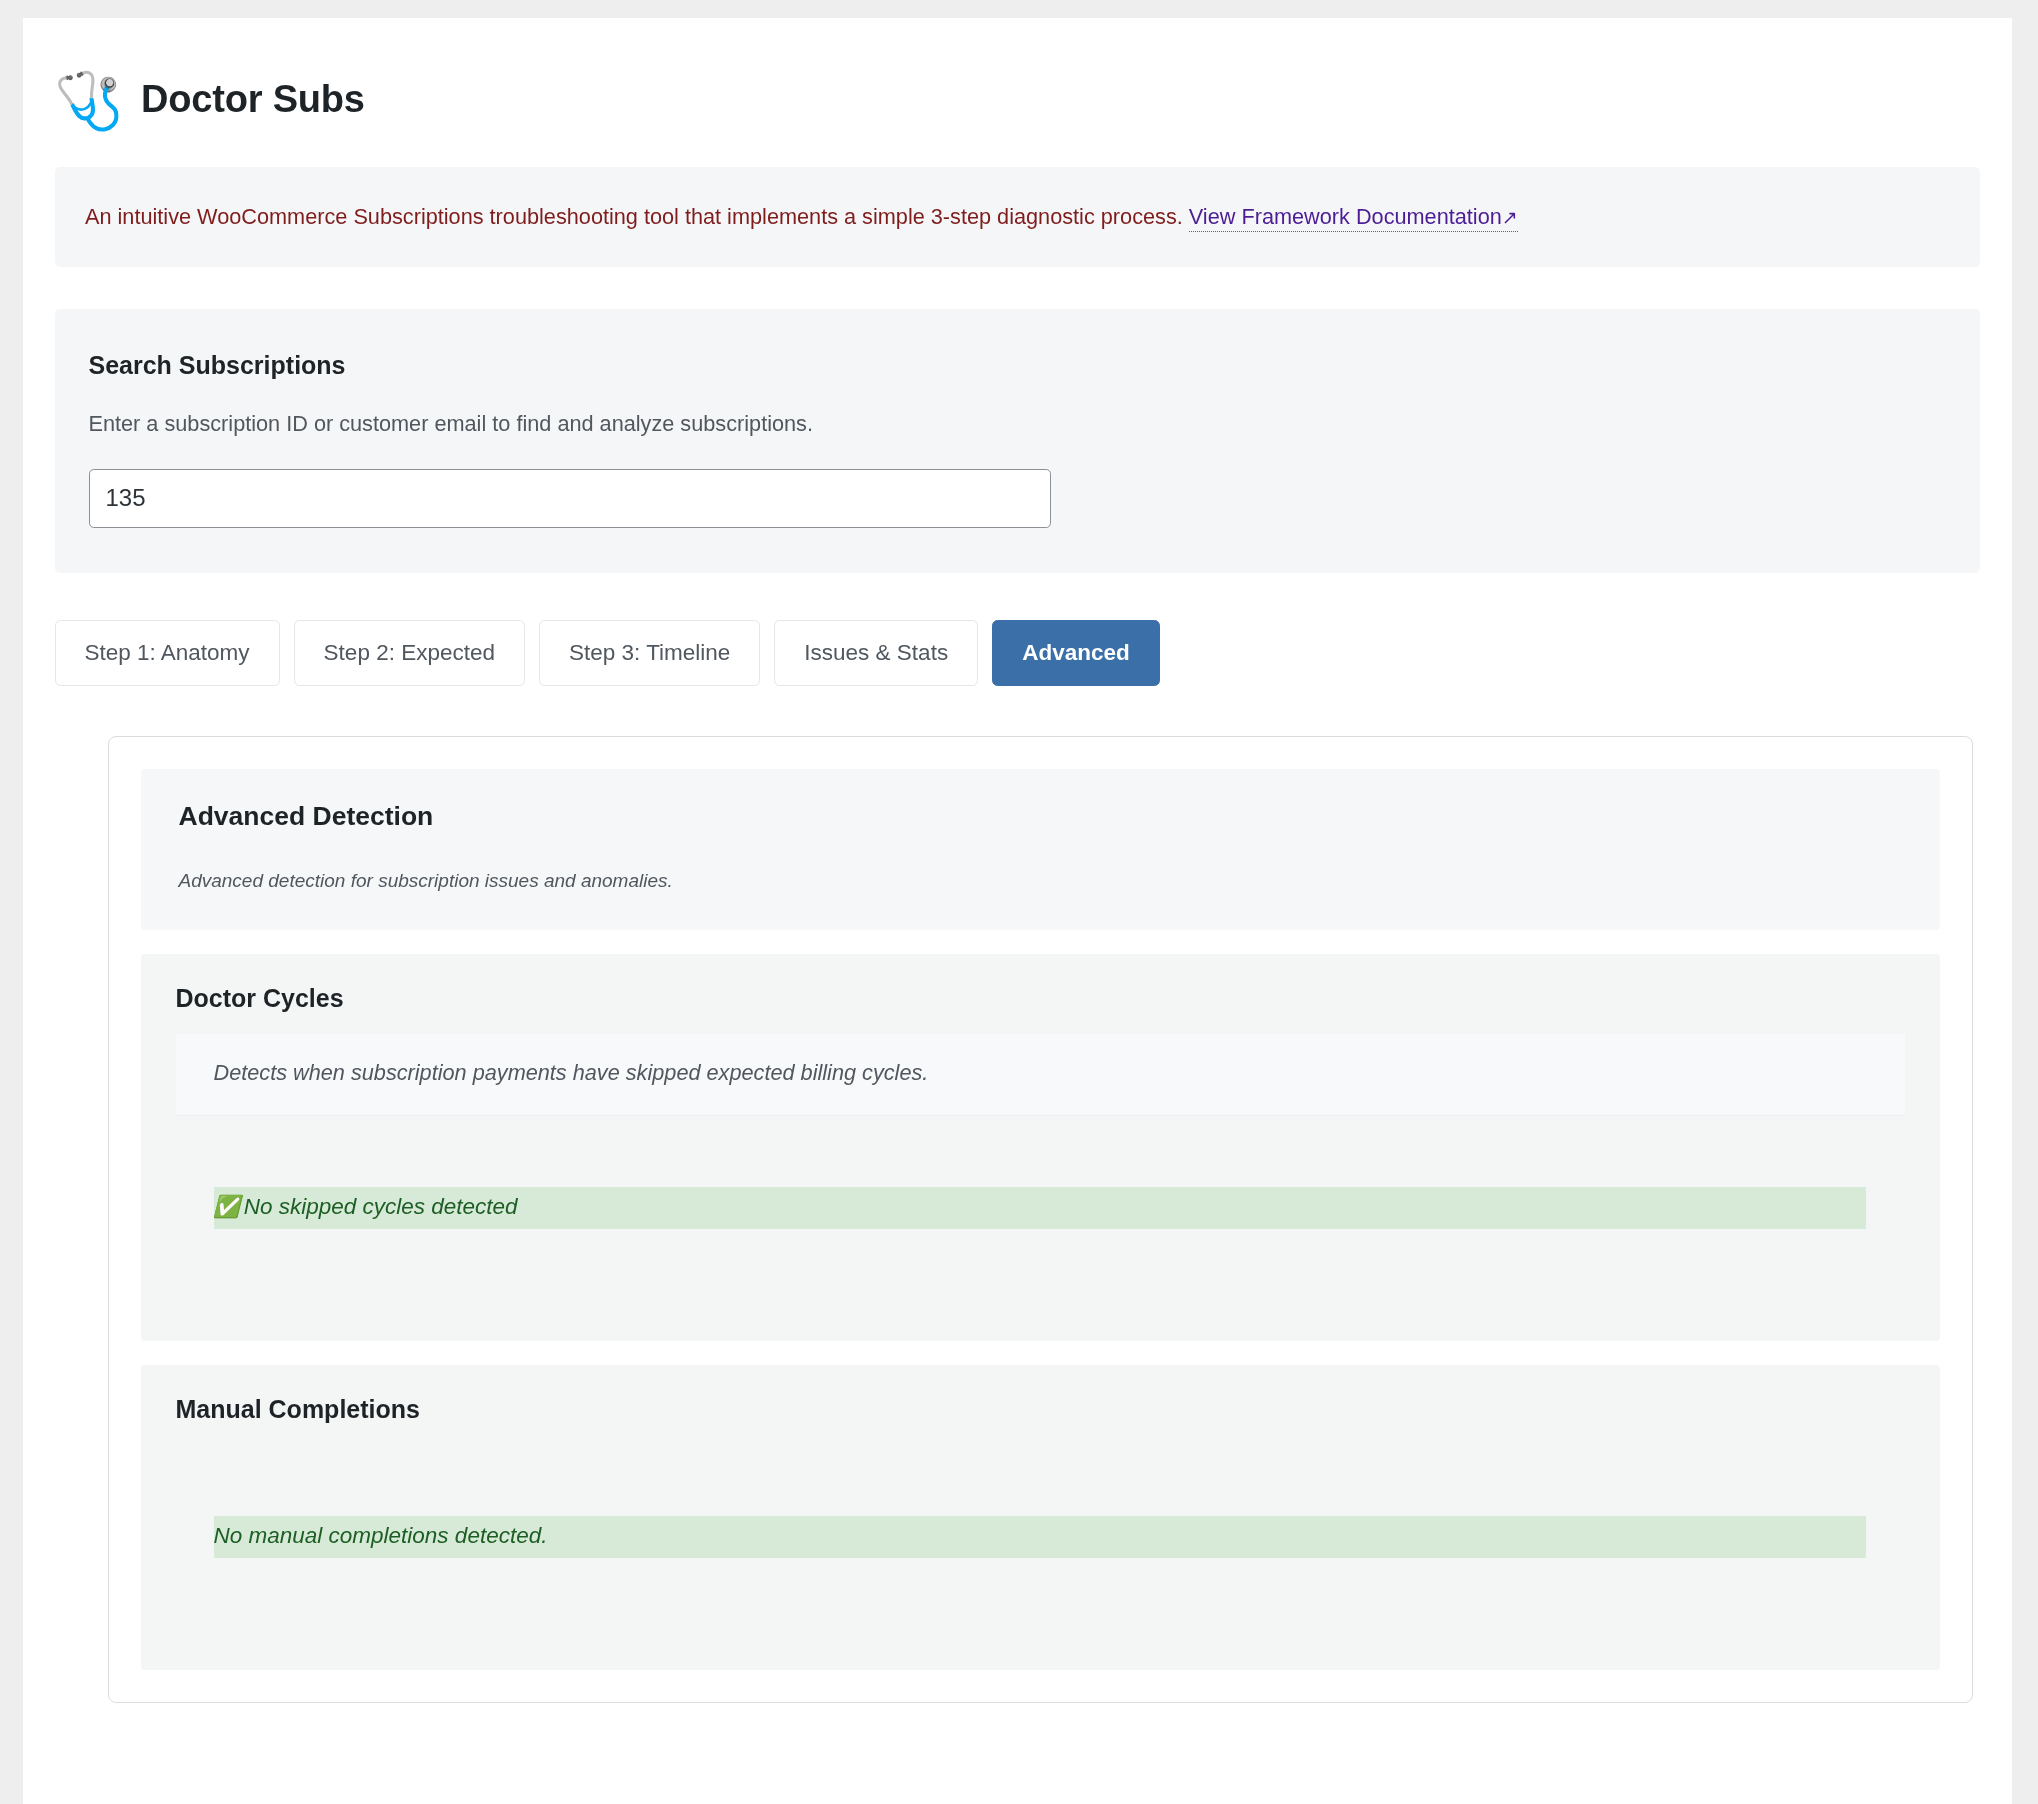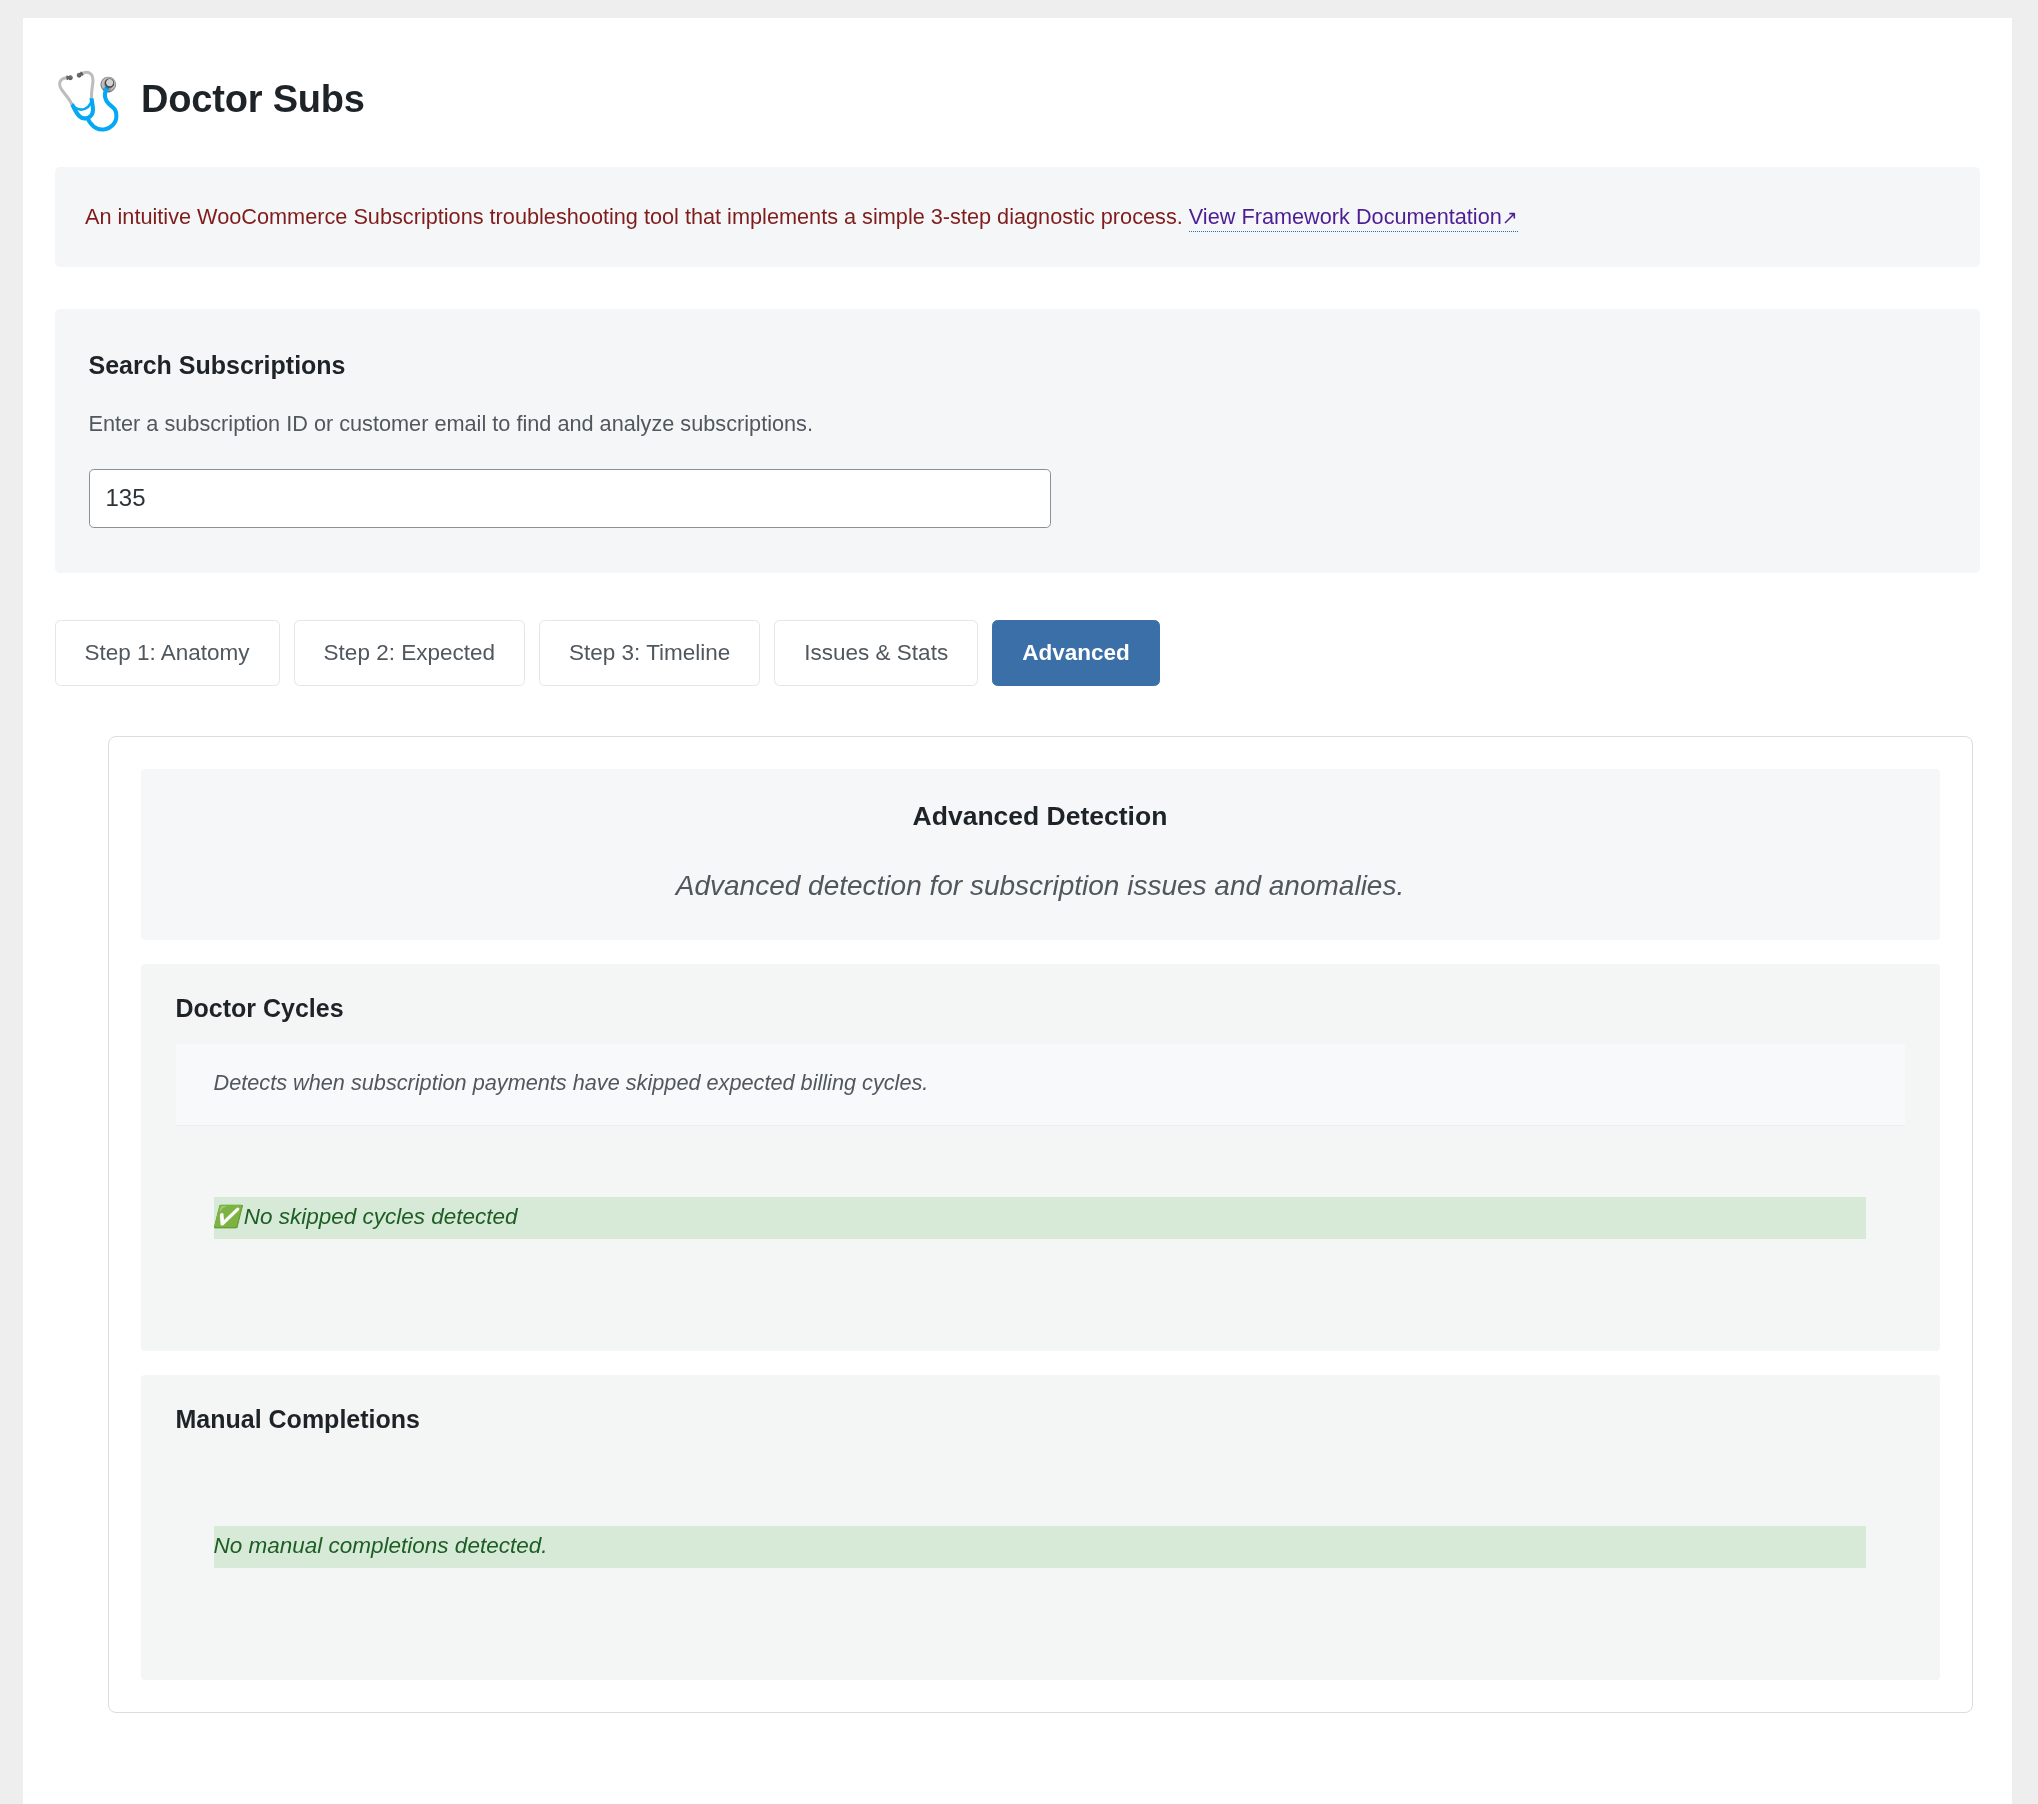--- a/index.html
+++ b/index.html
@@ -141,30 +141,29 @@
     border-radius: 8px;
     background: #ffffff;
     padding: 32px;
   }
 
   .section-head {
     background: #f6f7f8;
     border-radius: 4px;
     padding: 32px 38px 38px 38px;
     box-sizing: border-box;
-    text-align: center;
   }
   .section-head h2 {
     font-size: 26.5px;
     font-weight: 700;
     color: #1d2327;
     margin: 0 0 38px 0;
   }
   .section-head .sub {
-    font-size: 28px;
+    font-size: 19px;
     font-style: italic;
     color: #50575e;
   }
 
   .detector {
     margin-top: 24px;
     background: #f4f6f5;
     border-radius: 4px;
     padding: 30.5px 35px 38px 35px;
     box-sizing: border-box;

